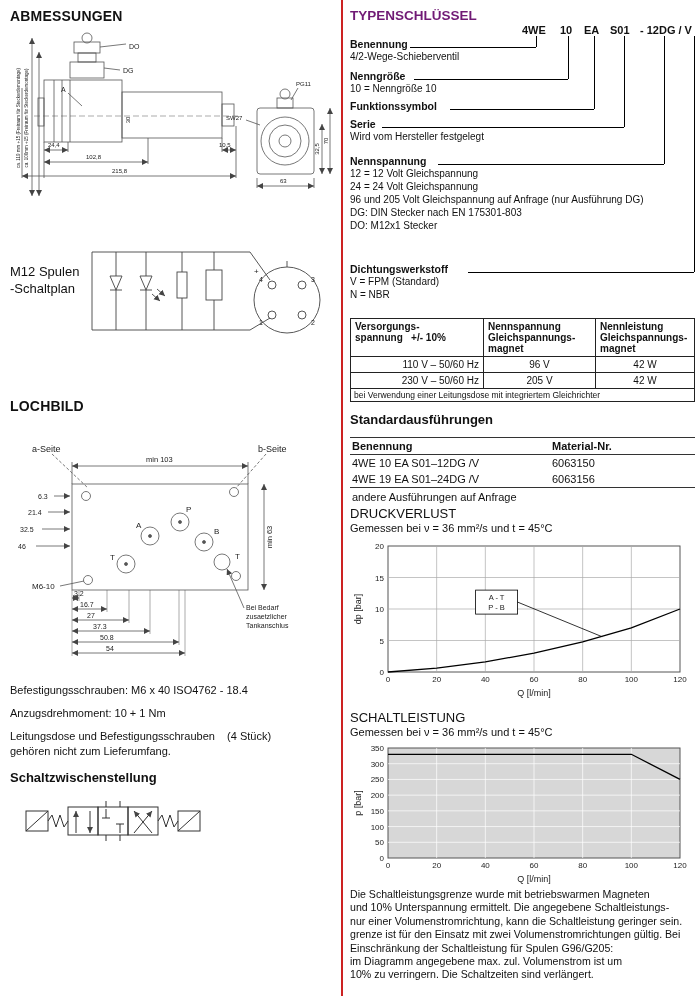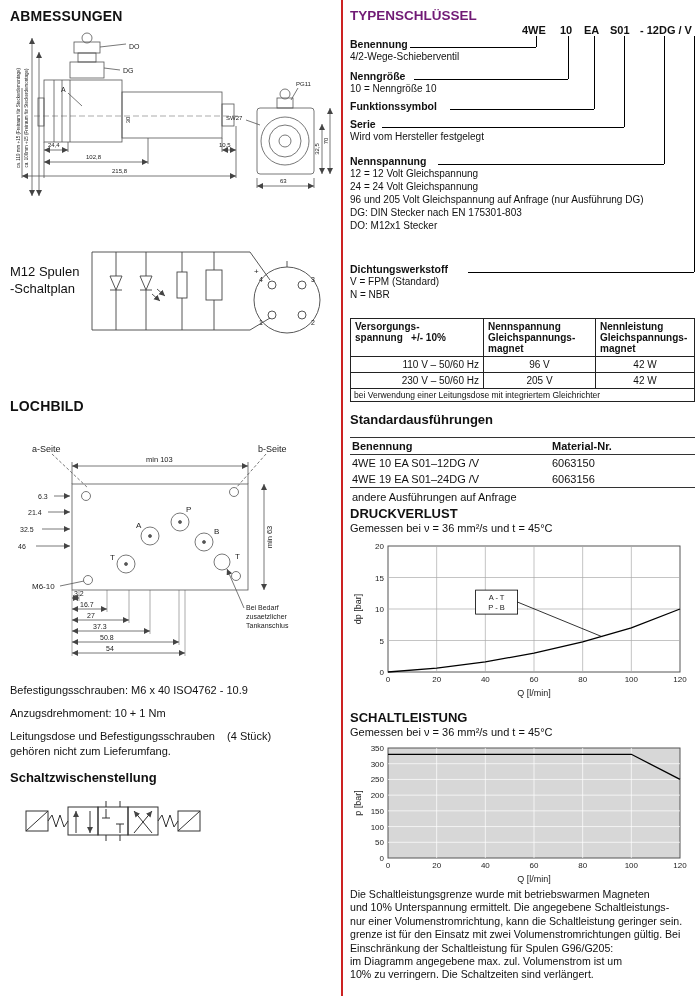--- a/index.html
+++ b/index.html
@@ -32,21 +32,21 @@
   .sdata .scell{text-align:center}
   .sdata .scell:first-child{text-align:right}
   .sfoot{border-top:1px solid #222;padding:1px 3px;font-size:8.5px}
   
   .std{position:absolute;left:350px;top:412px;width:345px;font-size:11px}
   .std .title{font-size:13px;font-weight:bold;margin-bottom:10px}
   .stdrow{display:grid;grid-template-columns:200px 145px;padding:2px 2px}
   .stdhead{border-top:1px solid #333;border-bottom:1px solid #333}
   .stdlast{border-bottom:1px solid #333}
   .stdnote{padding:3px 2px;font-size:11px}
-  .chart-title{position:absolute;left:350px;font-size:13px;font-weight:bold}
+  .chart-title{position:absolute;left:350px;font-size:13px;font-weight:normal}
   .chart-sub{position:absolute;left:350px;font-size:11px}
   .chart{position:absolute;left:352px}
   .footer{position:absolute;left:350px;top:888px;width:347px;font-size:10.6px;line-height:13.4px}
   svg text{font-family:"Liberation Sans",sans-serif;fill:#222}
 </style>
 </head>
 <body>
 
 <div class="page">
 
@@ -224,21 +224,21 @@
     <text x="72" y="169" font-size="7">16.7</text>
     <text x="79" y="180" font-size="7">27</text>
     <text x="85" y="191" font-size="7">37.3</text>
     <text x="92" y="202" font-size="7">50.8</text>
     <text x="98" y="213" font-size="7">54</text>
     <text x="238" y="172" font-size="7">Bei Bedarf</text>
     <text x="238" y="181" font-size="7">zusaetzlicher</text>
     <text x="238" y="190" font-size="7">Tankanschlus</text>
   </svg>
 
-  <div class="abs t11" style="left:10px;top:684px">Befestigungsschrauben: M6 x 40 ISO4762 - 10.9</div>
+  <div class="abs t11" style="left:10px;top:684px">Befestigungsschrauben: M6 x 40 ISO4762 - 18.4</div>
   <div class="abs t11" style="left:10px;top:707px">Anzugsdrehmoment: 10 + 1 Nm</div>
   <div class="abs t11 pre" style="left:10px;top:730px">Leitungsdose und Befestigungsschrauben    (4 Stück)</div>
   <div class="abs t11" style="left:10px;top:745px">gehören nicht zum Lieferumfang.</div>
 
   <div class="abs h13" style="left:10px;top:770px">Schaltzwischenstellung</div>
 
   <svg class="abs" style="left:8px;top:796px" width="210" height="50" viewBox="0 0 210 50">
     <g stroke="#333" fill="none" stroke-width="1">
       <rect x="18" y="15" width="22" height="20"></rect>
       <line x1="18" y1="35" x2="40" y2="15"></line>

